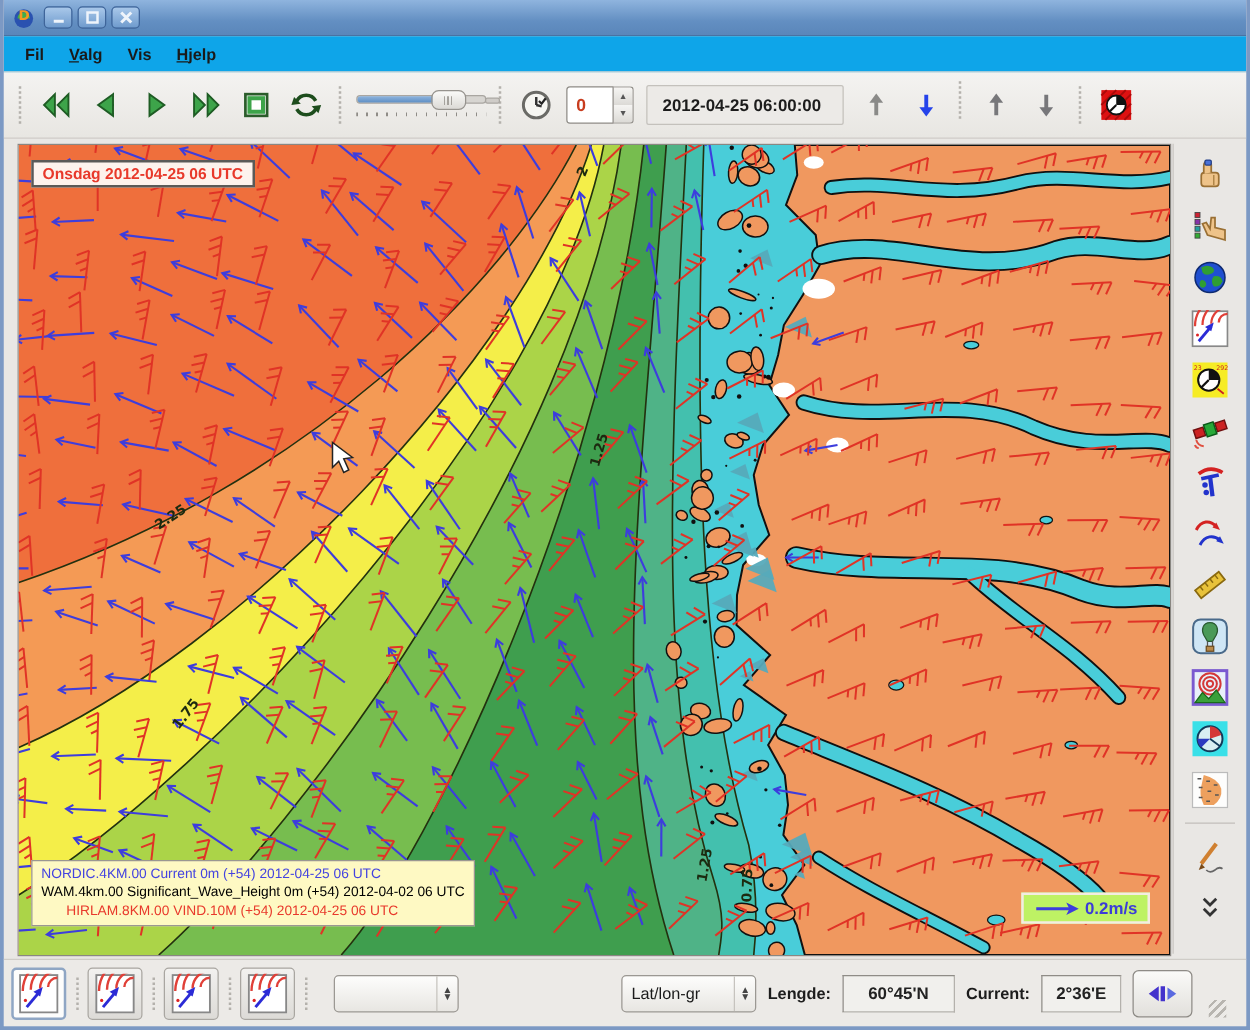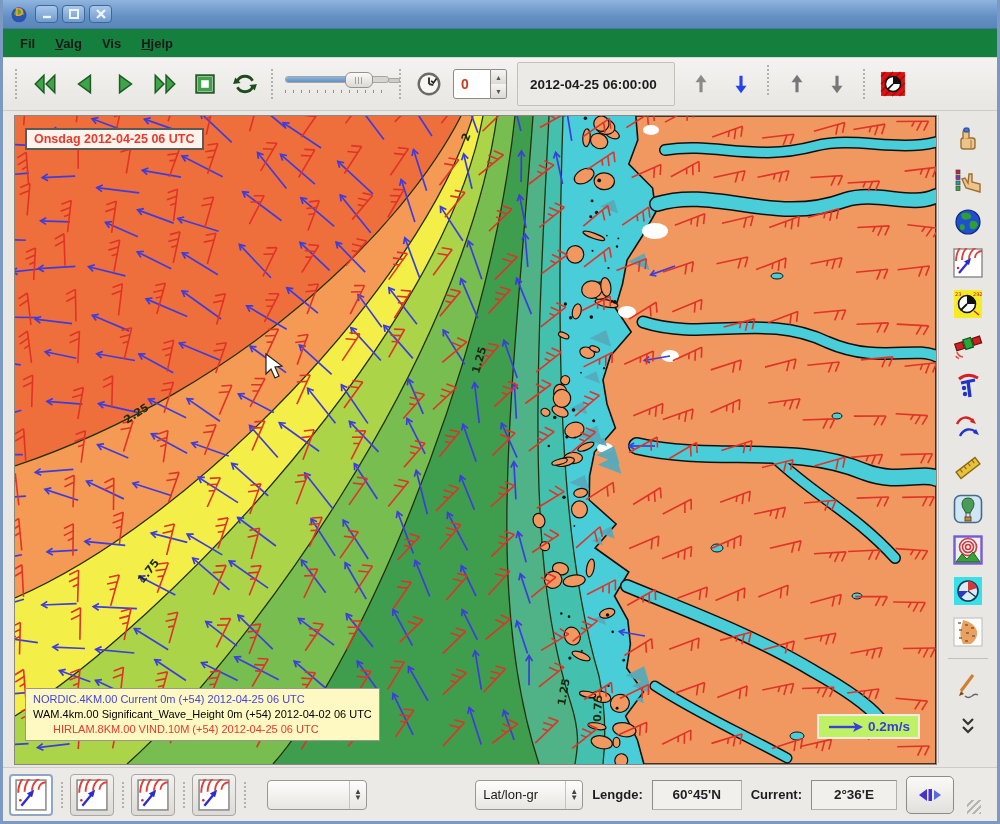--- a/index.html
+++ b/index.html
@@ -11,21 +11,21 @@
   .titlebar{height:29px;background:linear-gradient(#8fb4de,#638fc2 60%,#5a86ba);
     display:flex;align-items:center;padding:0 6px;border-bottom:1px solid #4a72a2;}
   .app-icon{width:20px;height:20px;margin-right:6px;flex:0 0 auto;}
   .title{flex:1;text-align:center;font-weight:bold;font-size:13px;color:#f6f8fb;
     text-shadow:0 1px 2px #3a5a85;letter-spacing:.5px;}
   .winbtns{display:flex;gap:4px;}
   .winbtn{width:23px;height:18px;border-radius:4px;border:1px solid #3f659a;
     background:linear-gradient(#a9c8ea,#6f9bcd);display:flex;align-items:center;justify-content:center;cursor:default;}
   .winbtn svg{width:12px;height:12px;}
   
-  .menubar{height:29px;background:#15803d;display:flex;align-items:center;padding:0 8px;gap:2px;border-bottom:1px solid #d8d6d2;}
+  .menubar{height:29px;background:#0ea5e9;display:flex;align-items:center;padding:0 8px;gap:2px;border-bottom:1px solid #d8d6d2;}
   .menu-item{padding:3px 9px;font-size:13px;font-weight:600;color:#1a1a1a;}
   .menu-item u{text-decoration:underline;}
   
   .toolbar{height:53px;background:linear-gradient(#f4f3f1,#e8e6e2);display:flex;align-items:center;
     padding:0 6px;border-bottom:1px solid #cfccc7;}
   .grip{width:4px;height:30px;margin:0 6px;border-left:2px dotted #b4b1ac;}
   .tbtn{width:40px;height:38px;display:flex;align-items:center;justify-content:center;border-radius:3px;}
   .tbtn svg{width:26px;height:26px;}
   .tbtn.small svg{width:22px;height:26px;}
   .slider{width:104px;margin:0 4px;}
@@ -36,21 +36,21 @@
   .slider .handle:before{content:"";position:absolute;left:9px;top:4px;width:9px;height:7px;
     background:repeating-linear-gradient(90deg,#a5a29d 0 1px,transparent 1px 3px);}
   .slider .tail{position:absolute;right:-12px;top:1px;width:12px;height:5px;background:#cfccc8;border:1px solid #a9a6a1;border-radius:2px;}
   .slider .ticks{margin-top:7px;height:3px;width:100%;
     background:repeating-linear-gradient(90deg,#8f8c87 0 1px,transparent 1px 8px);}
   .spin{display:flex;align-items:stretch;height:30px;margin:0 4px;}
   .spin .val{width:38px;background:#fff;border:1px solid #8e8b86;border-radius:3px 0 0 3px;
     font-size:14px;font-weight:bold;color:#c83c1e;display:flex;align-items:center;padding-left:7px;}
   .spin .arrows{width:16px;display:flex;flex-direction:column;border:1px solid #8e8b86;border-left:none;border-radius:0 3px 3px 0;overflow:hidden;}
   .spin .arrows div{flex:1;background:linear-gradient(#f6f5f3,#dcdad6);display:flex;align-items:center;justify-content:center;font-size:7px;color:#555;}
-  .timestamp{height:44px;min-width:158px;margin:0 6px;padding:0 12px;background:#eceae7;border:1px solid #c4c1bc;
+  .timestamp{height:32px;min-width:158px;margin:0 6px;padding:0 12px;background:#eceae7;border:1px solid #c4c1bc;
     border-radius:2px;display:flex;align-items:center;font-size:13.5px;font-weight:bold;color:#1c1c1c;}
   
   .main{display:flex;padding:4px 0 4px 11px;height:656px;}
   .map-wrap{position:relative;width:923px;height:650px;border:1px solid #8a8782;background:#fff;flex:0 0 auto;}
   .anno-top{position:absolute;left:10px;top:12px;padding:2px 7px;background:#fdf3ed;border:2px solid #5a5a58;
     font-size:12.5px;font-weight:bold;color:#e8392b;}
   .legend{position:absolute;left:10px;top:572px;padding:3px 7px;background:#fef9c3;border:1px solid #9a9792;line-height:15px;}
   .legend div{font-size:11px;font-weight:500;white-space:nowrap;}
   .scalebox{position:absolute;right:16px;top:598px;padding:3px 8px;background:#bef264;border:2px solid #f4ece2;
     display:flex;align-items:center;gap:3px;}
@@ -73,21 +73,21 @@
     display:flex;align-items:center;padding-left:7px;font-size:13px;color:#1a1a1a;}
   .combo .updown{margin-left:auto;width:17px;display:flex;flex-direction:column;align-items:center;justify-content:center;
     font-size:8px;line-height:6px;color:#444;border-left:1px solid #c6c3be;height:100%;}
   .combo.empty{width:100px;margin-left:14px;}
   .combo.proj{width:108px;overflow:hidden;}
   .rightgrp{margin-left:auto;display:flex;align-items:center;gap:9px;padding-right:10px;}
   .sb-label{font-size:13px;font-weight:bold;color:#1c1c1c;}
   .sb-field{height:30px;background:#f1f0ed;border:1px solid #b4b1ac;border-top-color:#8f8c87;border-left-color:#8f8c87;
     display:flex;align-items:center;justify-content:center;font-size:13.5px;font-weight:bold;color:#222;}
   .sb-field.lat{width:90px;}
-  .sb-field.lon{width:86px;}
+  .sb-field.lon{width:64px;}
   .swapbtn{width:48px;height:38px;border:1px solid #8e8b86;border-radius:5px;background:linear-gradient(#fafaf8,#e2e0dc);
     display:flex;align-items:center;justify-content:center;}
   .swapbtn svg{width:26px;height:18px;}
   .resize-grip{width:14px;height:14px;margin-left:4px;align-self:flex-end;
     background:repeating-linear-gradient(135deg,transparent 0 3px,#b8b5b0 3px 5px);}
 </style>
 </head>
 <body>
 
 <div class="window">

